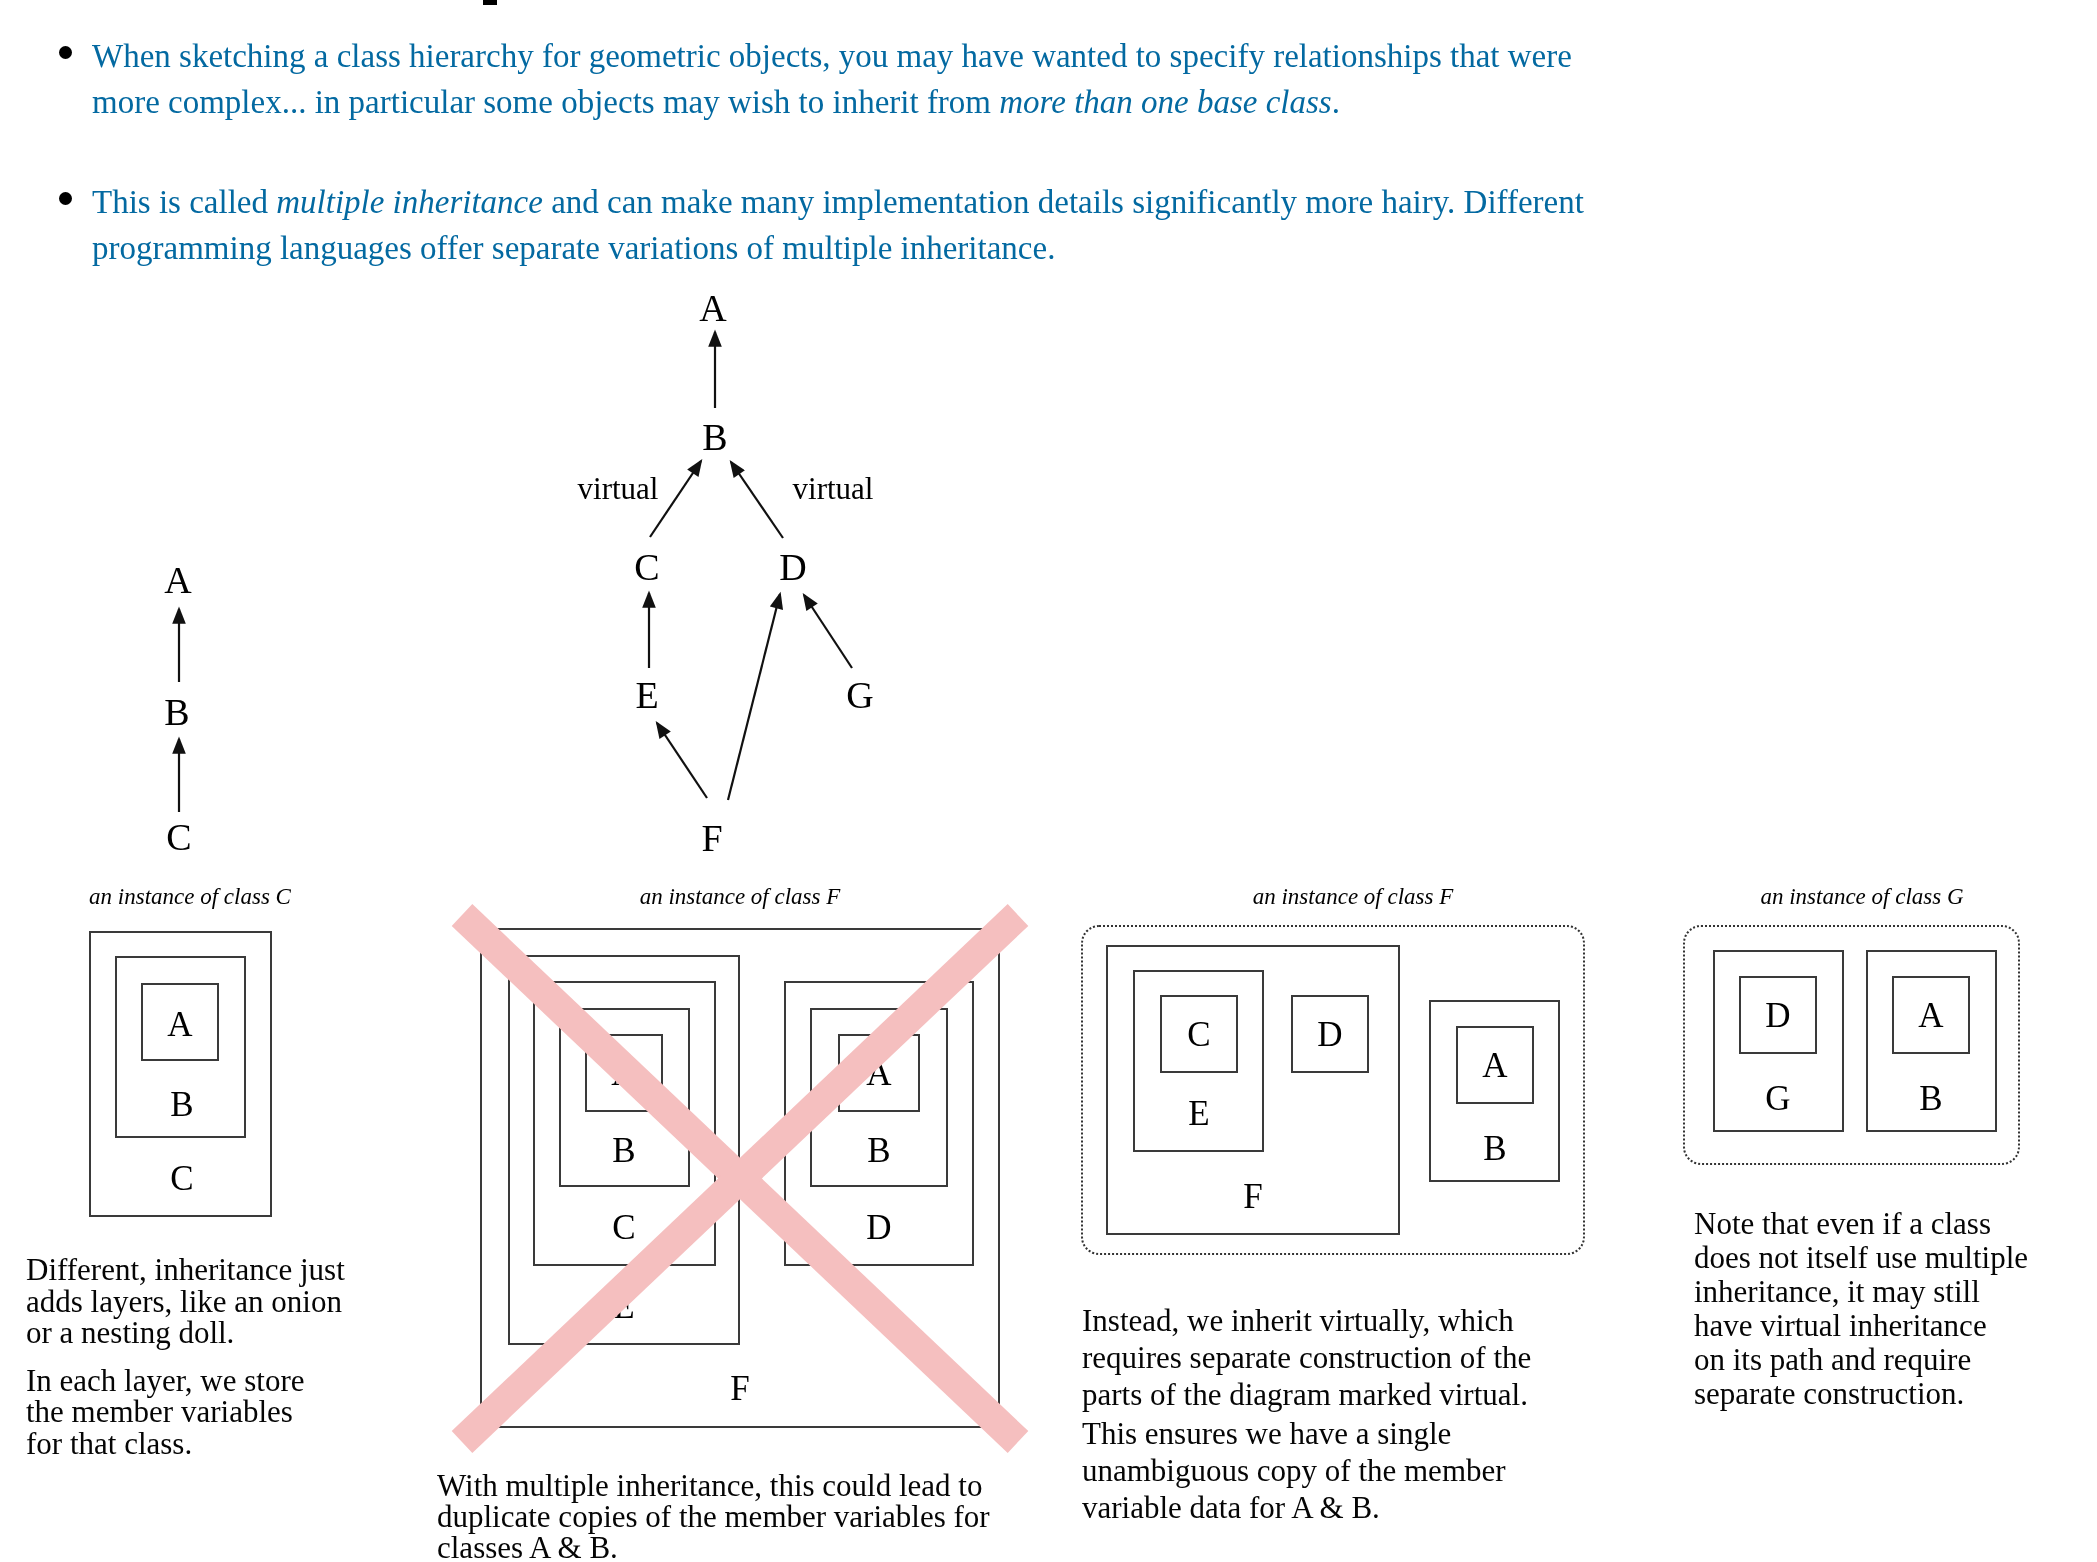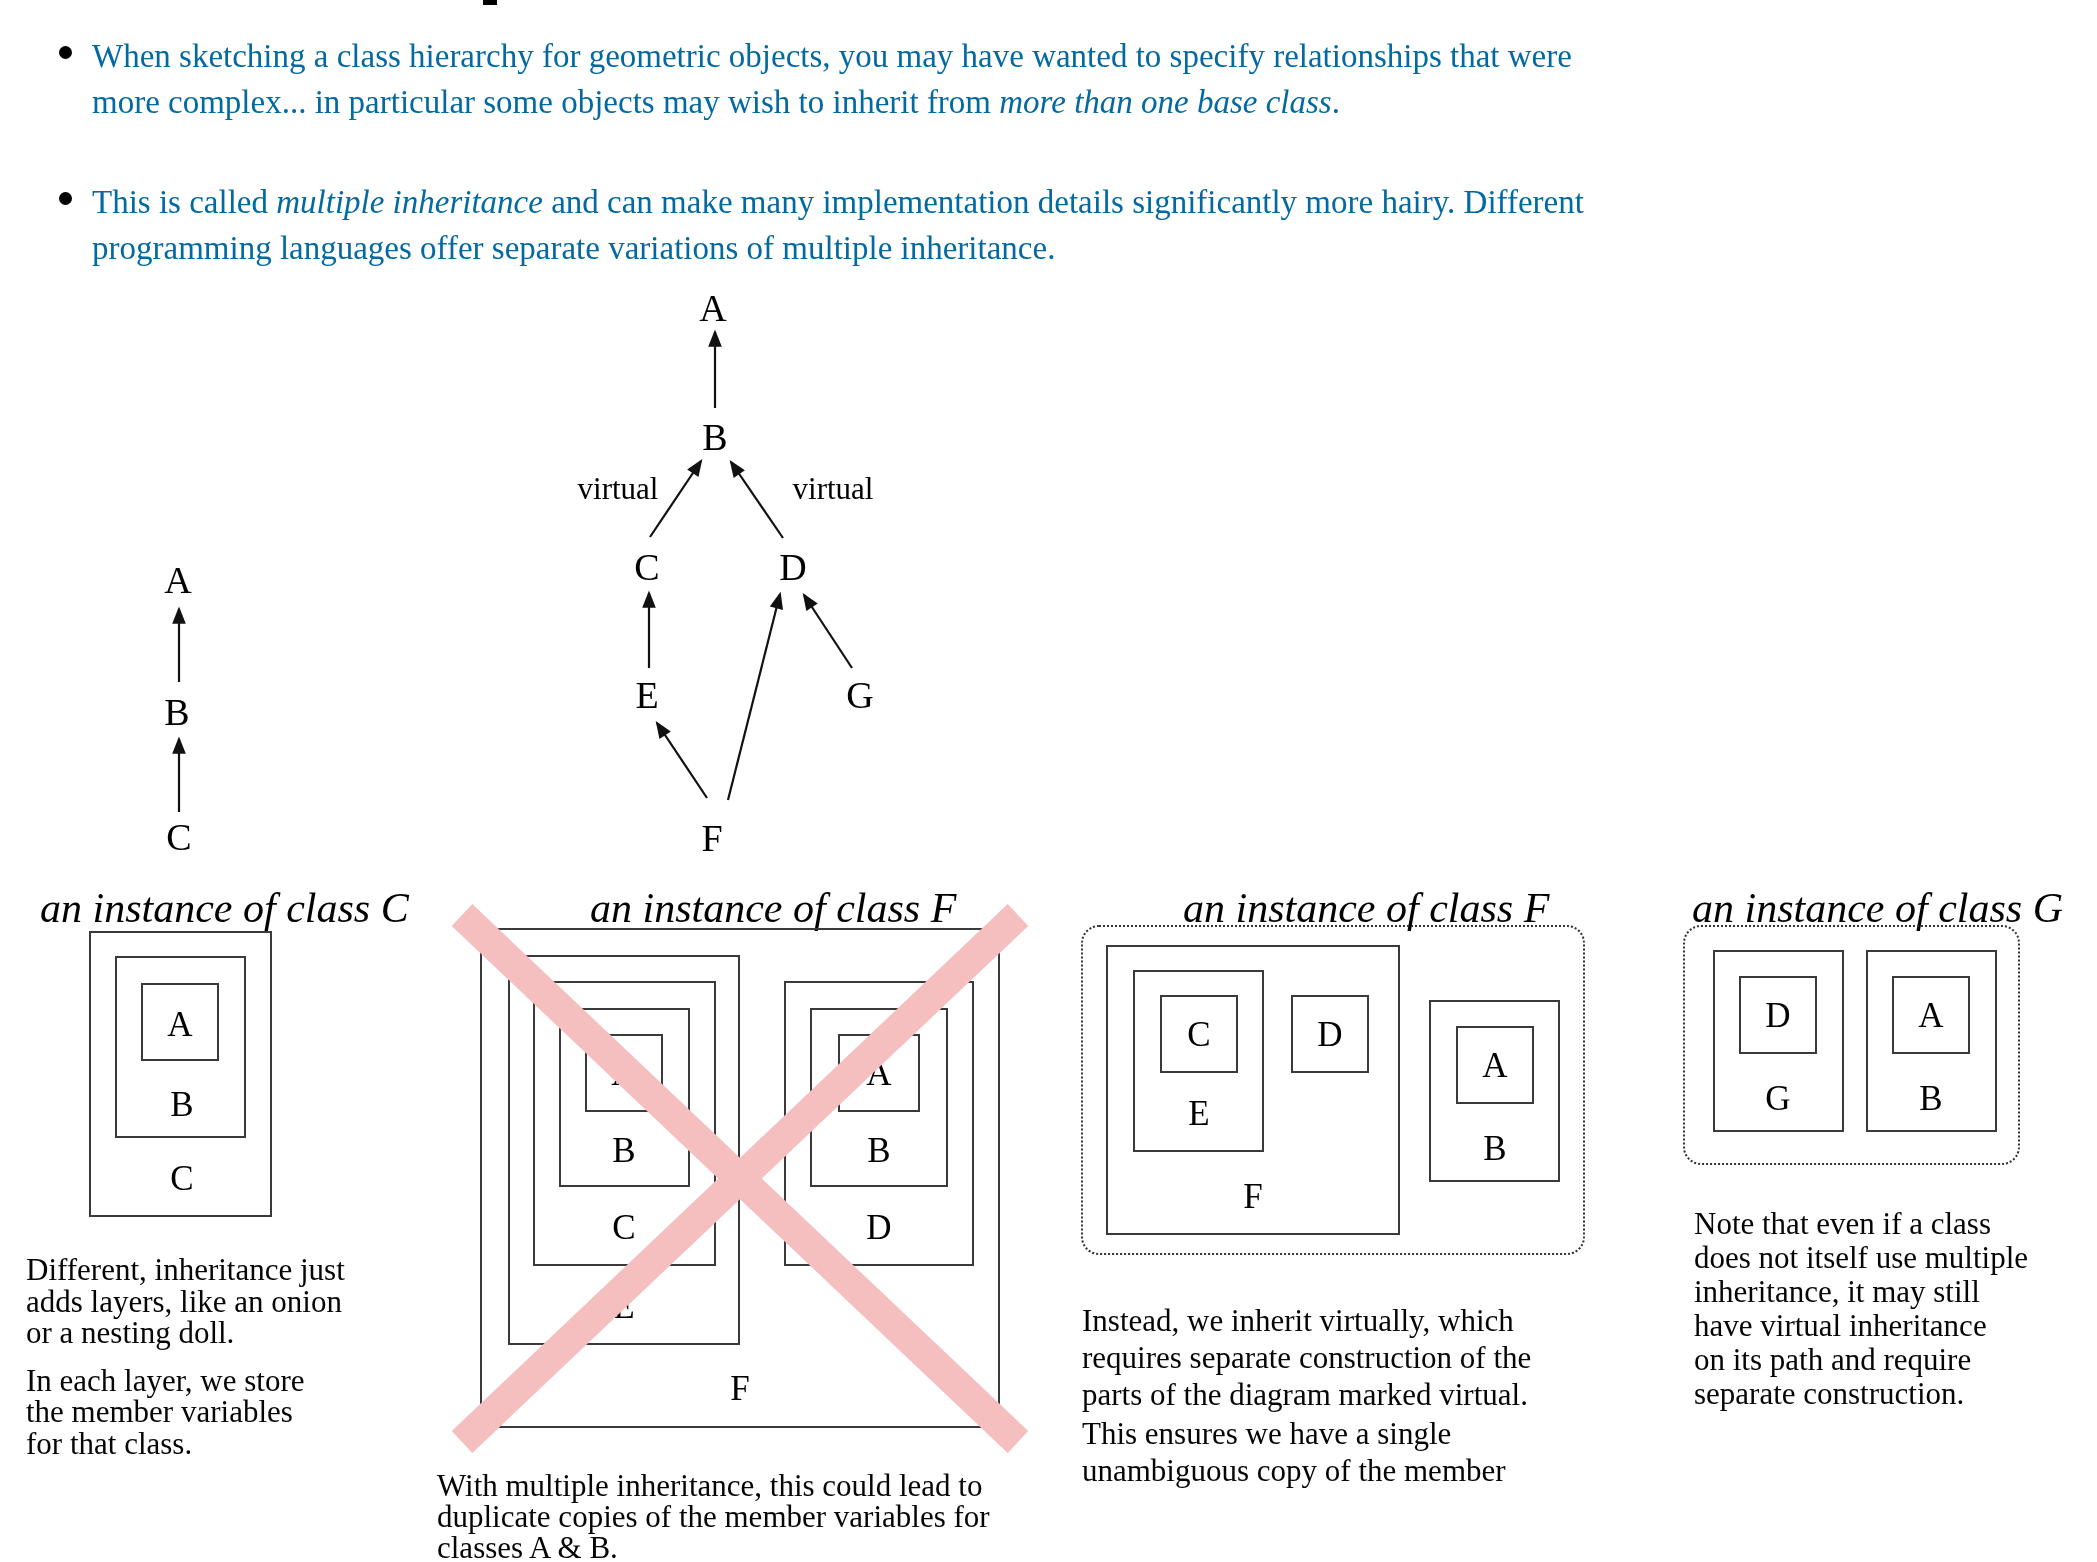--- a/index.html
+++ b/index.html
@@ -8,21 +8,21 @@
     font-family:"Liberation Serif","DejaVu Serif",serif;color:#000;
   }
   .abs{position:absolute;}
   
   .bullet-dot{position:absolute;width:13px;height:13px;border-radius:50%;background:#000;}
   .bline{position:absolute;font-size:33px;line-height:40px;white-space:nowrap;color:#0369a1;}
   .em{font-style:italic;}
   
   .title-fragment{position:absolute;left:483px;top:0;width:14px;height:5px;background:#000;}
   
-  .ititle{position:absolute;top:884px;height:36px;font-size:42px;font-style:italic;text-align:center;white-space:nowrap;}
+  .ititle{position:absolute;top:884px;height:36px;font-size:23px;font-style:italic;text-align:center;white-space:nowrap;}
   .bx{position:absolute;border:2px solid #3a3a3a;background:transparent;box-sizing:border-box;}
   .bx.dotted{border:2.5px dotted #333;border-radius:18px;}
   .lbl{position:absolute;font-size:35px;line-height:35px;transform:translate(-50%,-50%);white-space:nowrap;}
   .cap{position:absolute;font-size:31px;color:#050505;}
   .cap .cline{white-space:nowrap;}
   svg text{font-family:"Liberation Serif","DejaVu Serif",serif;}
 </style>
 </head>
 <body>
 
@@ -145,20 +145,21 @@
   <div class="bx" style="left:1429px;top:1000px;width:131px;height:182px;"></div>
   <div class="bx" style="left:1456px;top:1026px;width:78px;height:78px;"></div>
   <span class="lbl" style="left:1495px;top:1065px;">A</span>
   <span class="lbl" style="left:1495px;top:1148px;">B</span>
   <div class="cap" style="left:1082px;top:1302px;line-height:37px;">
     <div class="cline">Instead, we inherit virtually, which</div>
     <div class="cline">requires separate construction of the</div>
     <div class="cline">parts of the diagram marked virtual.</div>
     <div class="cline" style="margin-top:2px;">This ensures we have a single</div>
     <div class="cline">unambiguous copy of the member</div>
+    <div class="cline">variable data for A &amp; B.</div>
   </div>
 </div>
 
 <div>
   <div class="ititle" style="left:1692px;width:340px;">an instance of class G</div>
   <div class="bx dotted" style="left:1683px;top:925px;width:337px;height:240px;"></div>
   <div class="bx" style="left:1713px;top:950px;width:131px;height:182px;"></div>
   <div class="bx" style="left:1739px;top:976px;width:78px;height:78px;"></div>
   <span class="lbl" style="left:1778px;top:1015px;">D</span>
   <span class="lbl" style="left:1778px;top:1098px;">G</span>

